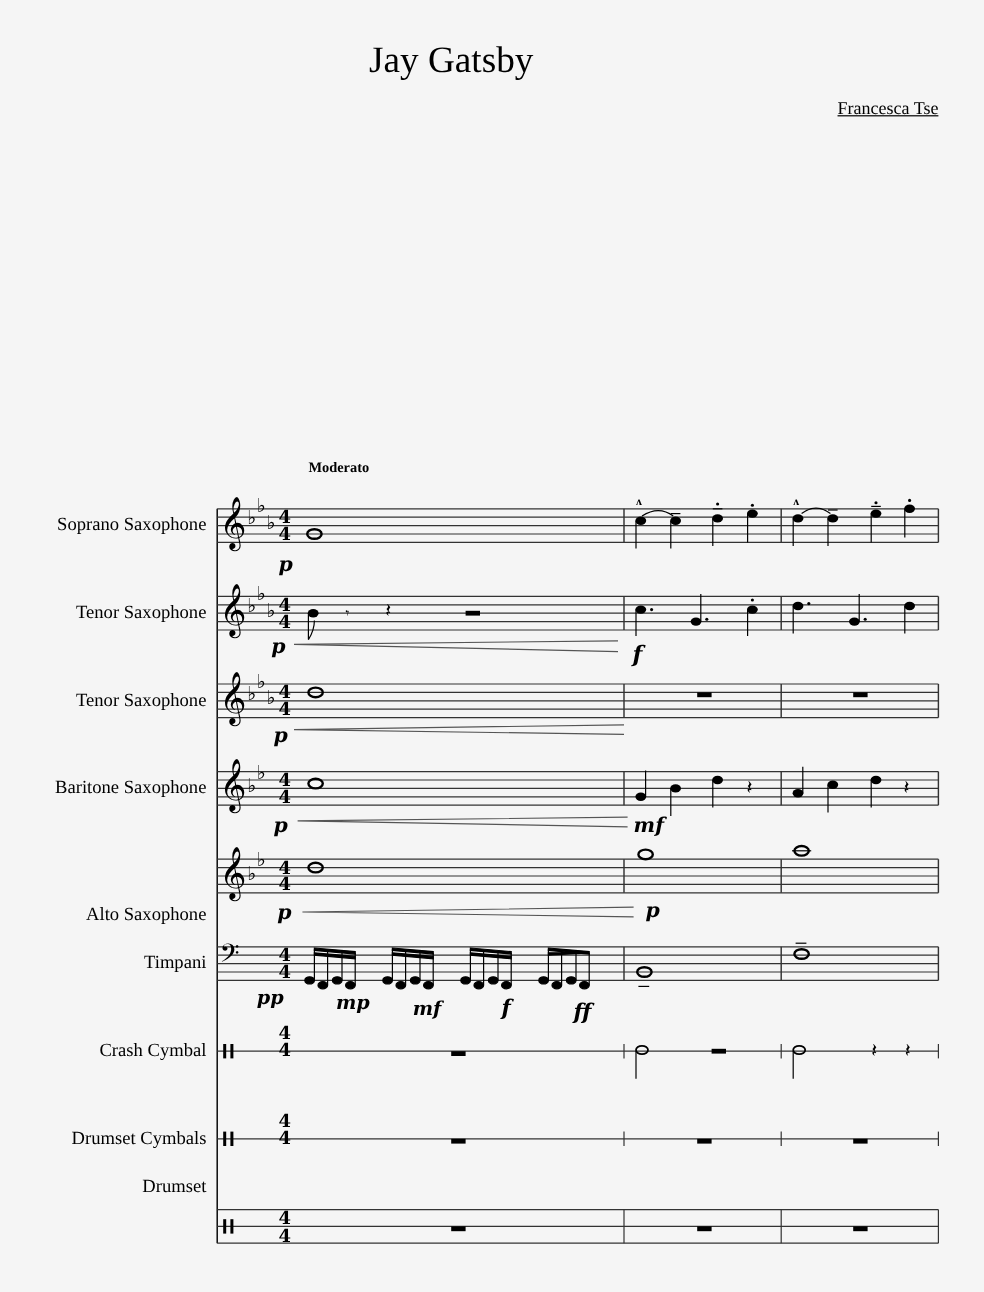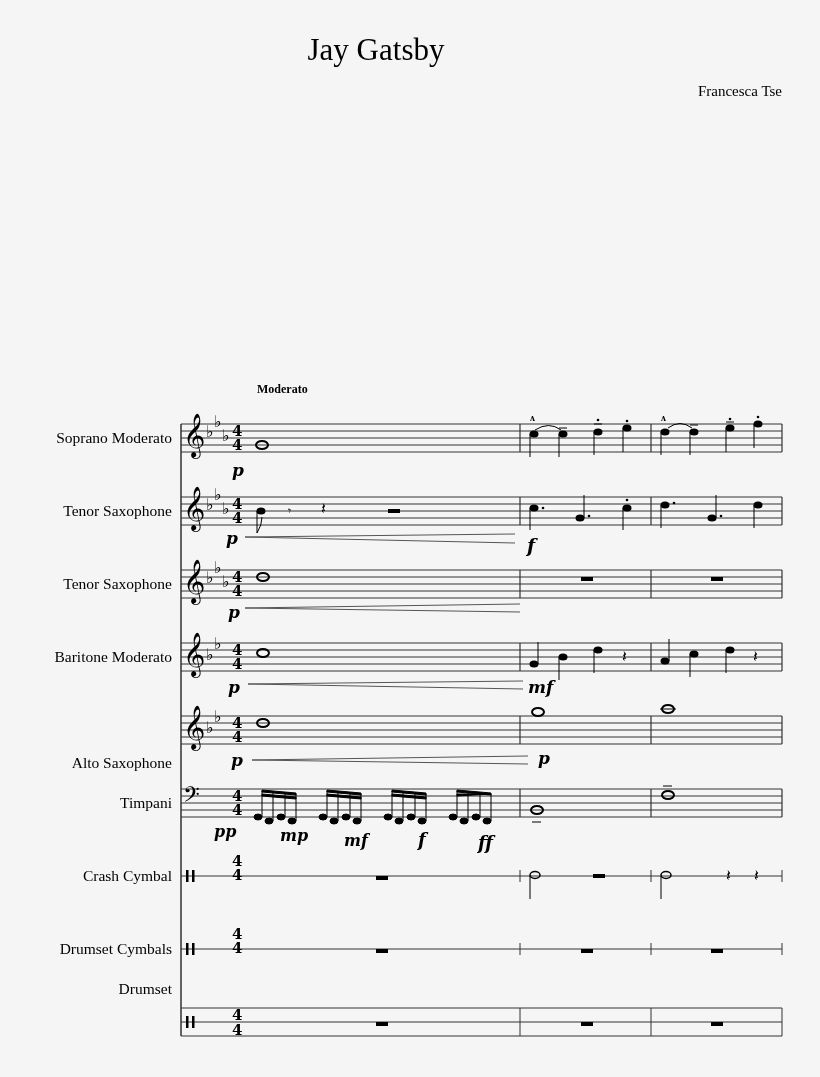--- a/index.html
+++ b/index.html
@@ -1,34 +1,34 @@
 <!DOCTYPE html>
 <html><head>
 <meta charset="utf-8">
 <style>
   html, body { margin: 0; padding: 0; }
   body { width: 820px; height: 1077px; background: #f5f5f5; position: relative; overflow: hidden; font-family: "Liberation Serif", "DejaVu Serif", serif; color: #000; }
   .title { position: absolute; top: 32px; left: 0; width: 752px; text-align: center; font-size: 31px; }
-  .composer { position: absolute; top: 83px; right: 38px; font-size: 15px; }
+  .composer { position: absolute; top: 83px; right: 38px; font-size: 15px; text-decoration: underline; }
   .tempo { position: absolute; top: 382px; left: 257px; font-size: 12px; font-weight: bold; }
   .inst-label { position: absolute; right: 648px; font-size: 15.5px; white-space: nowrap; }
   svg.score { position: absolute; left: 0; top: 0; }
   .dyn { font-family: "DejaVu Serif", serif; font-style: italic; font-weight: bold; }
 </style>
 </head>
 <body>
 
 <div class="title">Jay Gatsby</div>
 <div class="composer">Francesca Tse</div>
 <div class="tempo">Moderato</div>
 
-<div class="inst-label" style="top:429px">Soprano Moderato</div>
+<div class="inst-label" style="top:429px">Soprano Saxophone</div>
 <div class="inst-label" style="top:502px">Tenor Saxophone</div>
 <div class="inst-label" style="top:575px">Tenor Saxophone</div>
-<div class="inst-label" style="top:648px">Baritone Moderato</div>
+<div class="inst-label" style="top:648px">Baritone Saxophone</div>
 <div class="inst-label" style="top:754px">Alto Saxophone</div>
 <div class="inst-label" style="top:794px">Timpani</div>
 <div class="inst-label" style="top:867px">Crash Cymbal</div>
 <div class="inst-label" style="top:940px">Drumset Cymbals</div>
 <div class="inst-label" style="top:980px">Drumset</div>
 
 <svg class="score" width="820" height="1077" viewBox="0 0 820 1077">
   <defs>
     <g id="staff5">
       <line x1="181" x2="782" y1="0" y2="0" stroke="#333" stroke-width="1"></line>

